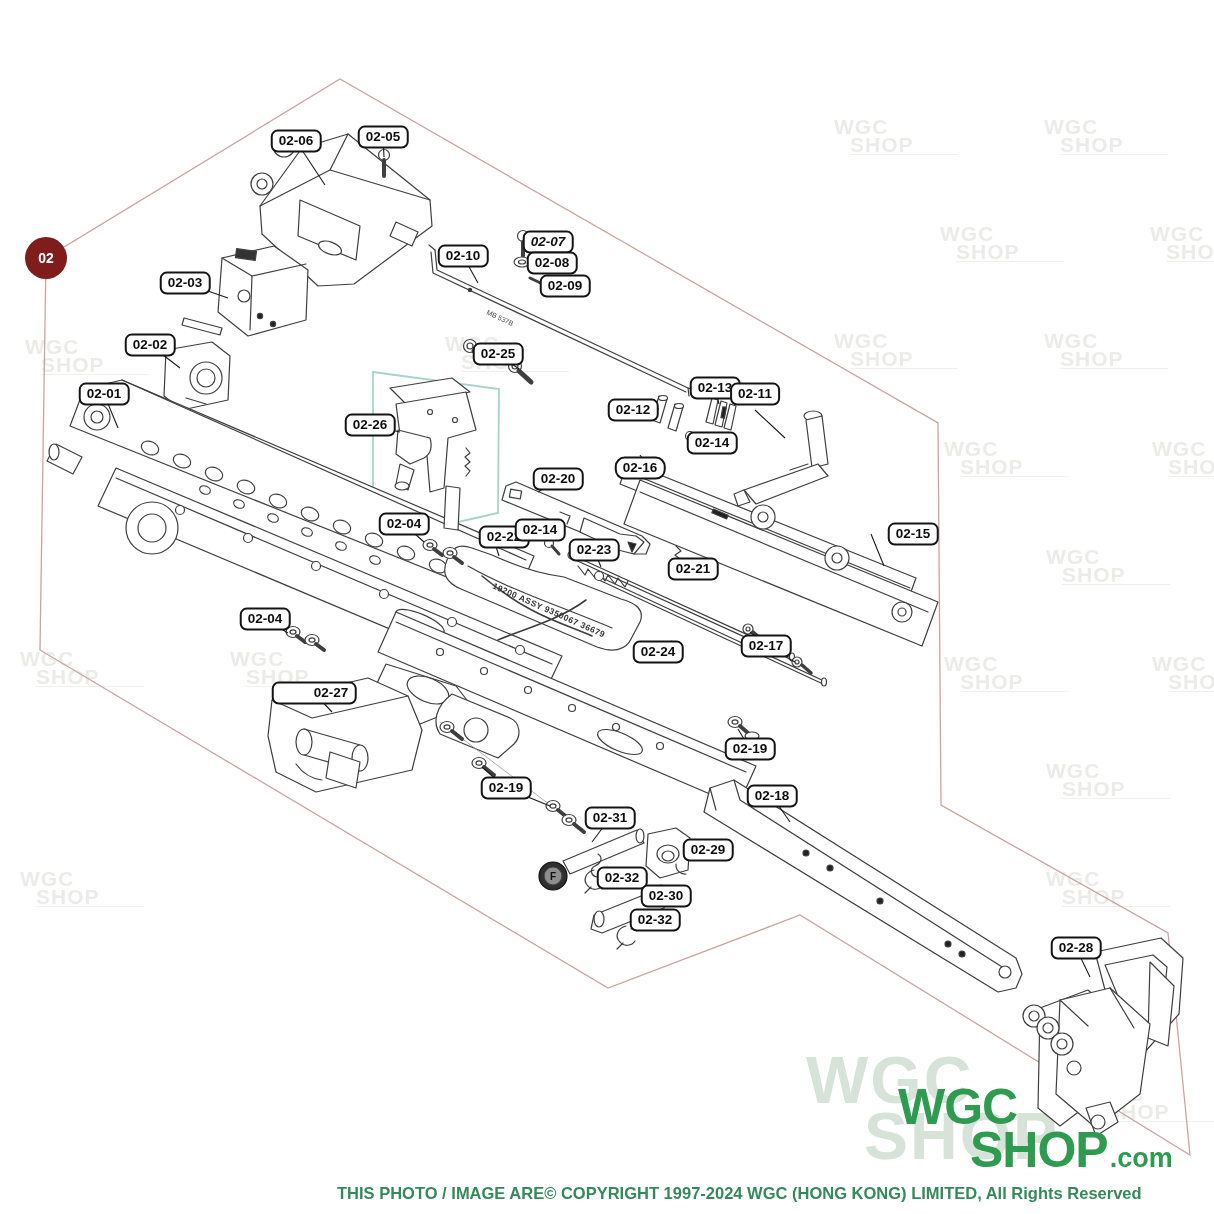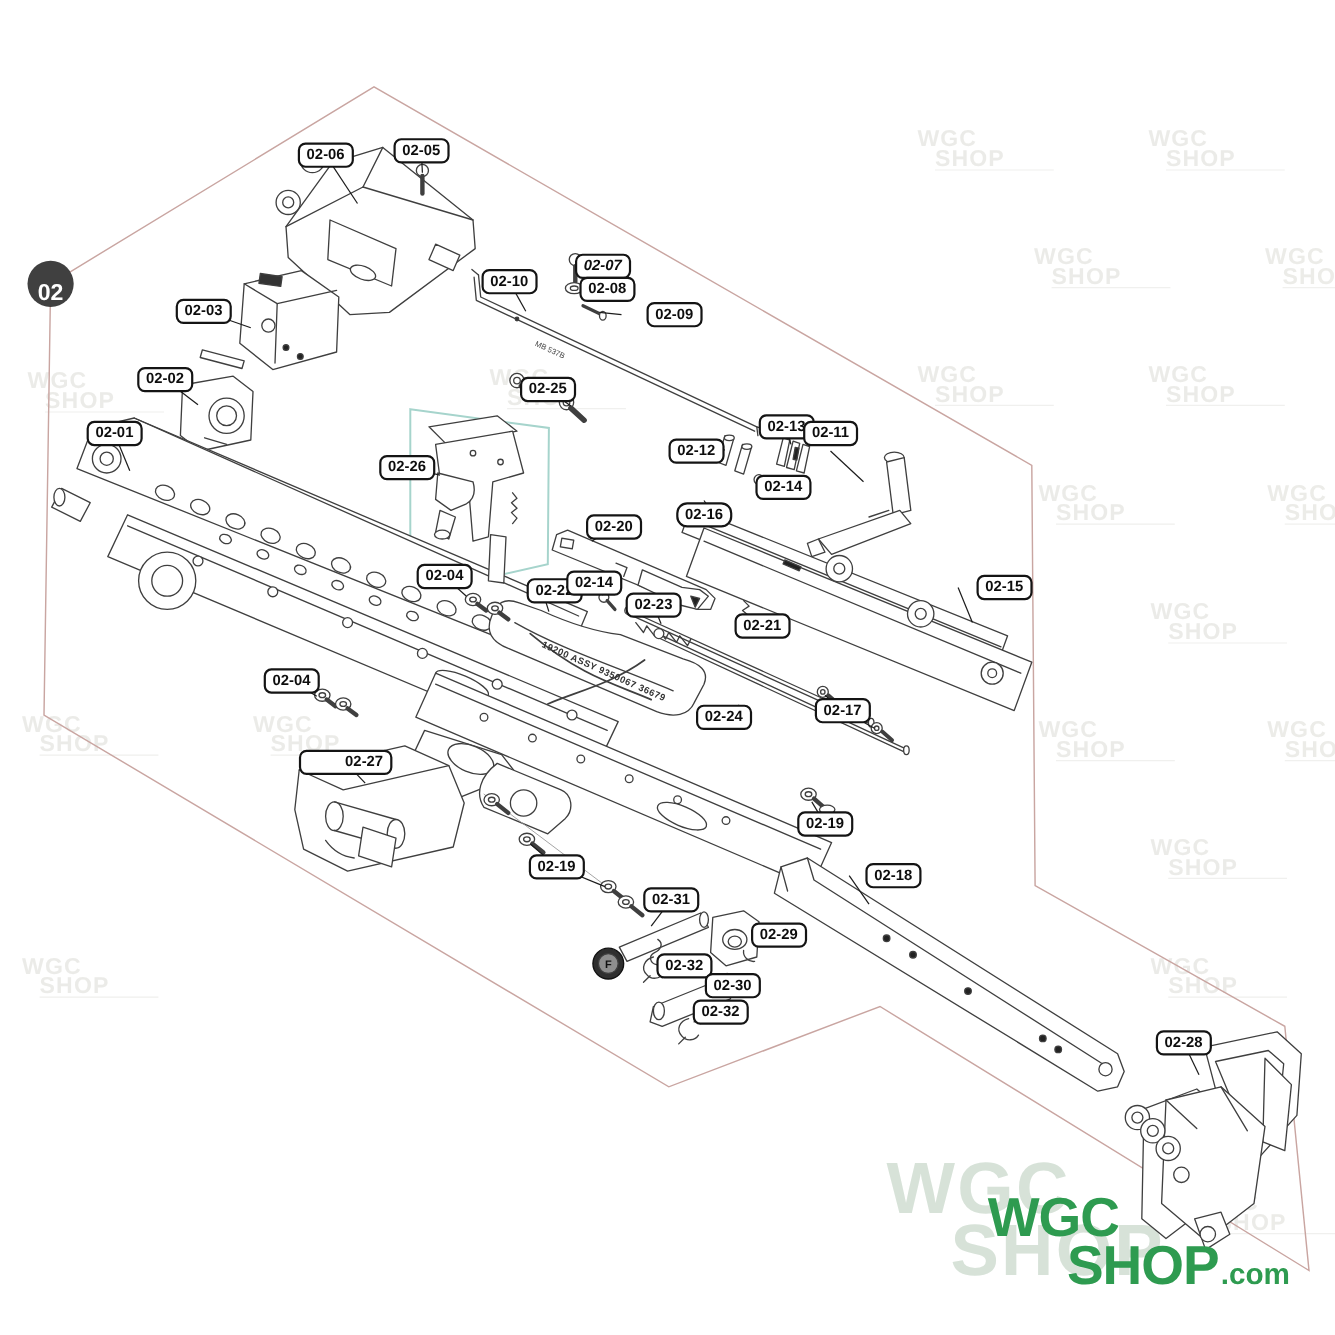--- a/index.html
+++ b/index.html
@@ -13,22 +13,22 @@
   #logo-wm{position:absolute;left:806px;top:1052px;z-index:0;color:#bfd1c1;opacity:.62;font-weight:700;}
   #logo-wm .w1{font-size:66px;line-height:56px;letter-spacing:2px;}
   #logo-wm .w2{font-size:66px;line-height:56px;letter-spacing:2px;margin-left:58px;}
   #art{position:absolute;left:0;top:0;z-index:1;}
   
   #labels-layer{position:absolute;left:0;top:0;width:100%;height:100%;z-index:4;}
   .plabel{position:absolute;transform:translate(-50%,-50%);background:#fff;border:2px solid #141414;
           border-radius:7px;padding:2px 6px 2px 6px;font-size:13.5px;font-weight:700;color:#0d0d0d;
           white-space:nowrap;line-height:1.1;}
   
-  #badge{position:absolute;left:25px;top:237px;width:42px;height:42px;border-radius:50%;background:#404040;
-         color:#fff;display:flex;align-items:flex-end;justify-content:center;font-size:21px;font-weight:700;
+  #badge{position:absolute;left:25px;top:237px;width:42px;height:42px;border-radius:50%;background:#7f1d1d;
+         color:#fff;display:flex;align-items:center;justify-content:center;font-size:14px;font-weight:700;
          z-index:5;}
   
   #logo{position:absolute;left:898px;top:1086px;z-index:3;color:#2E9B50;font-weight:700;}
   #logo .w1{font-size:50px;line-height:42px;letter-spacing:-1px;}
   #logo .row2{margin-left:72px;display:flex;align-items:baseline;}
   #logo .w2{font-size:50px;line-height:44px;letter-spacing:-1px;}
   #logo .suffix{font-size:27px;font-weight:700;margin-left:2px;}
   
   #copyright-echo{position:absolute;left:331px;top:1183px;font-size:16.5px;font-weight:700;color:#a9b3aa;
                   opacity:.55;z-index:2;white-space:nowrap;}
@@ -437,21 +437,21 @@
   </svg>
 
   <div id="labels-layer">
       <div class="plabel" style="left: 296px; top: 141px;">02-06</div>
       <div class="plabel" style="left: 383px; top: 137px;">02-05</div>
       <div class="plabel" style="left: 185px; top: 283px;">02-03</div>
       <div class="plabel" style="left: 150px; top: 345px;">02-02</div>
       <div class="plabel" style="left: 104px; top: 394px;">02-01</div>
       <div class="plabel" style="left: 548px; top: 242px; font-style: italic;">02-07</div>
       <div class="plabel" style="left: 552px; top: 263px;">02-08</div>
-      <div class="plabel" style="left: 565px; top: 286px; margin-left: 48px;">02-09</div>
+      <div class="plabel" style="left: 565px; top: 286px;">02-09</div>
       <div class="plabel" style="left: 463px; top: 256px;">02-10</div>
       <div class="plabel" style="left: 498px; top: 354px;">02-25</div>
       <div class="plabel" style="left: 370px; top: 425px;">02-26</div>
       <div class="plabel" style="left: 633px; top: 410px;">02-12</div>
       <div class="plabel" style="left: 715px; top: 388px;">02-13</div>
       <div class="plabel" style="left: 712px; top: 443px;">02-14</div>
       <div class="plabel" style="left: 755px; top: 394px;">02-11</div>
       <div class="plabel" style="left: 640px; top: 468px; border-radius: 10px;">02-16</div>
       <div class="plabel" style="left: 558px; top: 479px;">02-20</div>
       <div class="plabel" style="left: 913px; top: 534px;">02-15</div>
@@ -460,34 +460,35 @@
       <div class="plabel" style="left: 540px; top: 530px;">02-14</div>
       <div class="plabel" style="left: 594px; top: 550px;">02-23</div>
       <div class="plabel" style="left: 693px; top: 569px;">02-21</div>
       <div class="plabel" style="left: 658px; top: 652px;">02-24</div>
       <div class="plabel" style="left: 766px; top: 646px;">02-17</div>
       <div class="plabel" style="left: 265px; top: 619px;">02-04</div>
       <div class="plabel" style="left: 314px; top: 693px; padding-left: 40px;">02-27</div>
       <div class="plabel" style="left: 506px; top: 788px;">02-19</div>
       <div class="plabel" style="left: 750px; top: 749px;">02-19</div>
       <div class="plabel" style="left: 610px; top: 818px;">02-31</div>
-      <div class="plabel" style="left: 812px; top: 796px;">02-18</div>
+      <div class="plabel" style="left: 772px; top: 796px;">02-18</div>
       <div class="plabel" style="left: 708px; top: 850px;">02-29</div>
       <div class="plabel" style="left: 622px; top: 878px;">02-32</div>
       <div class="plabel" style="left: 666px; top: 896px;">02-30</div>
       <div class="plabel" style="left: 655px; top: 920px;">02-32</div>
       <div class="plabel" style="left: 1076px; top: 948px;">02-28</div>
     </div>
 
   <div id="badge">
     <span>02</span>
   </div>
 
   <div id="logo">
     <div class="w1">WGC</div>
     <div class="row2">
       <span class="w2">SHOP</span>
       <span class="suffix">.com</span>
     </div>
   </div>
 
+  <div id="copyright">THIS PHOTO / IMAGE ARE© COPYRIGHT 1997-2024 WGC (HONG KONG) LIMITED, All Rights Reserved</div>
 
 </div>
 
 </body></html>

